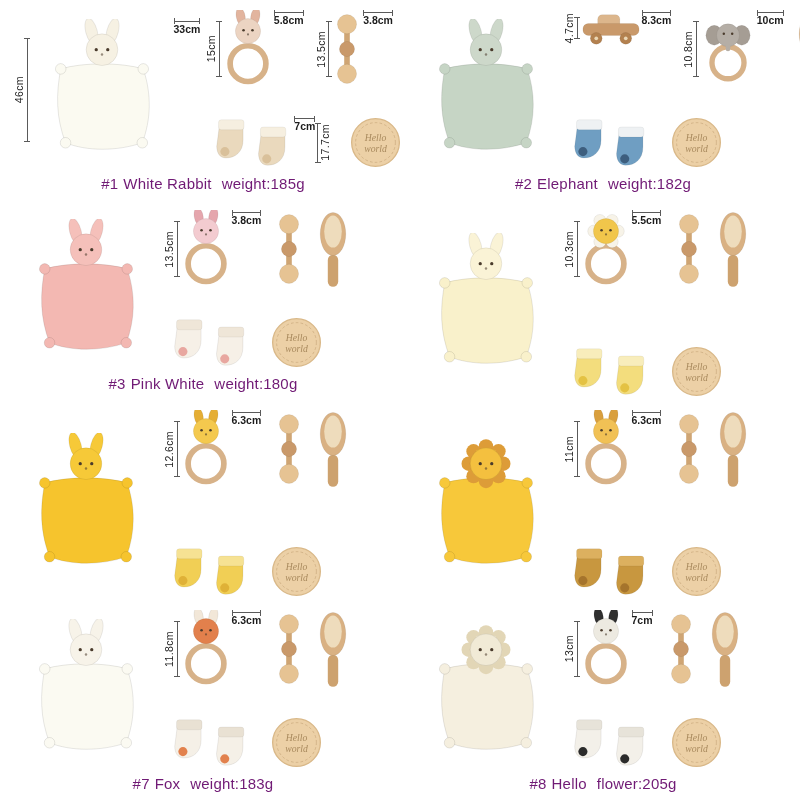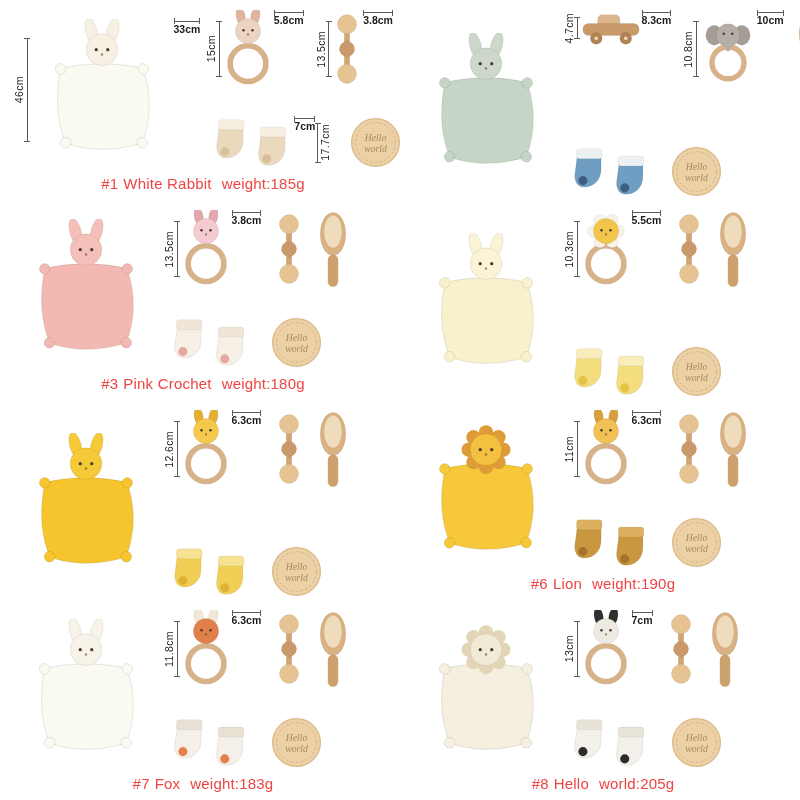--- a/index.html
+++ b/index.html
@@ -28,21 +28,21 @@
   .vline { position:relative; width:1px; background:#5a5a5a; display:inline-block; }
   .vline::before,.vline::after { content:""; position:absolute; left:-2.5px; width:6px; height:1px; background:#5a5a5a; }
   .vline::before { top:0; } .vline::after { bottom:0; }
   .v104 { height:104px; } .v56 { height:56px; } .v40 { height:40px; } .v22 { height:22px; }
   .dim-h { display:flex; flex-direction:column; align-items:center; align-self:stretch; gap:2px; margin-top:2px; }
   .hline { position:relative; height:1px; background:#5a5a5a; width:100%; display:block; }
   .hline::before,.hline::after { content:""; position:absolute; top:-2.5px; height:6px; width:1px; background:#5a5a5a; }
   .hline::before { left:0; } .hline::after { right:0; }
 
   
-  .caption { text-align:center; font-size:15px; color:#ef4444; padding:4px 0 8px; letter-spacing:0.2px; }
+  .caption { text-align:center; font-size:15px; color:#701a75; padding:4px 0 8px; letter-spacing:0.2px; }
   .cap-name { margin-left:5px; }
   .cap-weight { margin-left:10px; }
 
   .disc-line { font-family:"Liberation Serif", serif; font-style:italic; font-size:11px; text-anchor:middle; }
   svg { display:block; }
 </style>
 </head>
 <body>
 
 <div class="grid">
@@ -326,20 +326,23 @@
               <circle cx="30" cy="30" r="22.5" fill="none" stroke="#c9a87c" stroke-width="0.8" stroke-dasharray="3,2.5"></circle>
               <text x="30" y="28" class="disc-line" fill="#a98a5e">Hello</text>
               <text x="30" y="41" class="disc-line" fill="#a98a5e">world</text>
             </svg>
 
           </div>
         </div>
       </div>
     </div>
 
+    <div class="caption">
+      <span class="cap-num">#2</span><span class="cap-name">Elephant</span><span class="cap-weight">weight:182g</span>
+    </div>
   </section>
 
   <section class="card variant-standard head-bunny rattle-bunny">
     <div class="card-body">
 
       <div class="blanket-cell item">
 
         <div class="icol">
           <svg viewBox="0 0 150 148" width="144" height="142">
             <g stroke="rgba(0,0,0,0.10)" fill="#f3b8b2">
@@ -462,21 +465,21 @@
               <text x="30" y="28" class="disc-line" fill="#a98a5e">Hello</text>
               <text x="30" y="41" class="disc-line" fill="#a98a5e">world</text>
             </svg>
 
           </div>
         </div>
       </div>
     </div>
 
     <div class="caption">
-      <span class="cap-num">#3</span><span class="cap-name">Pink Crochet</span><span class="cap-weight">weight:180g</span>
+      <span class="cap-num">#3</span><span class="cap-name">Pink White</span><span class="cap-weight">weight:180g</span>
     </div>
   </section>
 
   <section class="card variant-standard head-bunny rattle-flower">
     <div class="card-body">
 
       <div class="blanket-cell item">
 
         <div class="icol">
           <svg viewBox="0 0 150 148" width="144" height="142">
@@ -869,23 +872,20 @@
               <circle cx="30" cy="30" r="22.5" fill="none" stroke="#c9a87c" stroke-width="0.8" stroke-dasharray="3,2.5"></circle>
               <text x="30" y="28" class="disc-line" fill="#a98a5e">Hello</text>
               <text x="30" y="41" class="disc-line" fill="#a98a5e">world</text>
             </svg>
 
           </div>
         </div>
       </div>
     </div>
 
-    <div class="caption">
-      <span class="cap-num">#6</span><span class="cap-name">Lion</span><span class="cap-weight">weight:190g</span>
-    </div>
   </section>
 
   <section class="card variant-standard head-bunny rattle-bunny">
     <div class="card-body">
 
       <div class="blanket-cell item">
 
         <div class="icol">
           <svg viewBox="0 0 150 148" width="144" height="142">
             <g stroke="rgba(0,0,0,0.10)" fill="#fbfaf2">
@@ -1146,16 +1146,16 @@
               <text x="30" y="28" class="disc-line" fill="#a98a5e">Hello</text>
               <text x="30" y="41" class="disc-line" fill="#a98a5e">world</text>
             </svg>
 
           </div>
         </div>
       </div>
     </div>
 
     <div class="caption">
-      <span class="cap-num">#8</span><span class="cap-name">Hello</span><span class="cap-weight">world:205g</span>
+      <span class="cap-num">#8</span><span class="cap-name">Hello</span><span class="cap-weight">flower:205g</span>
     </div>
   </section>
 </div>
 
 </body></html>

